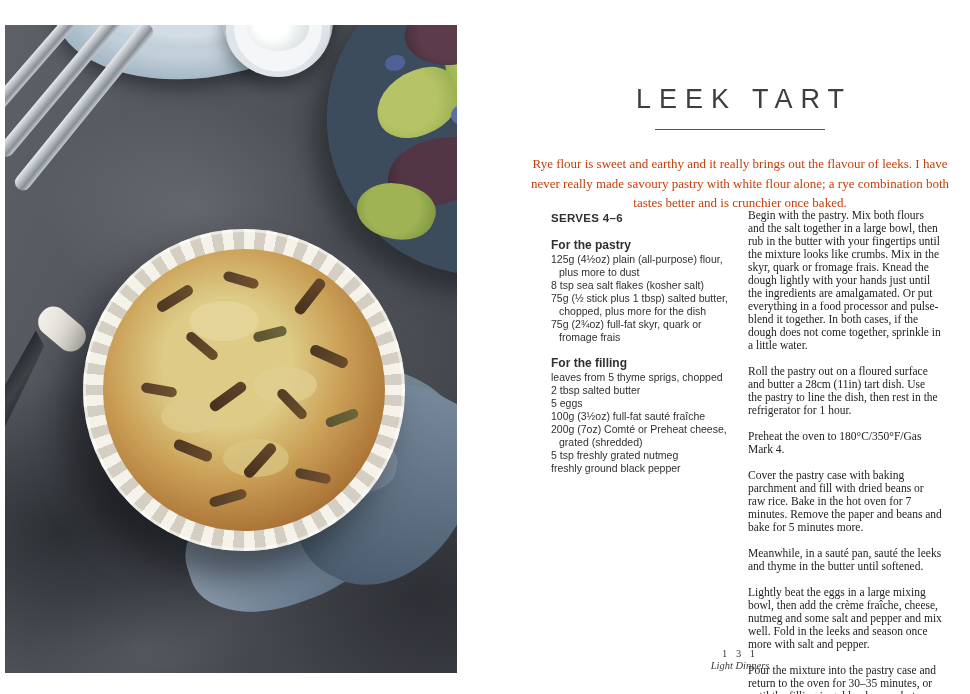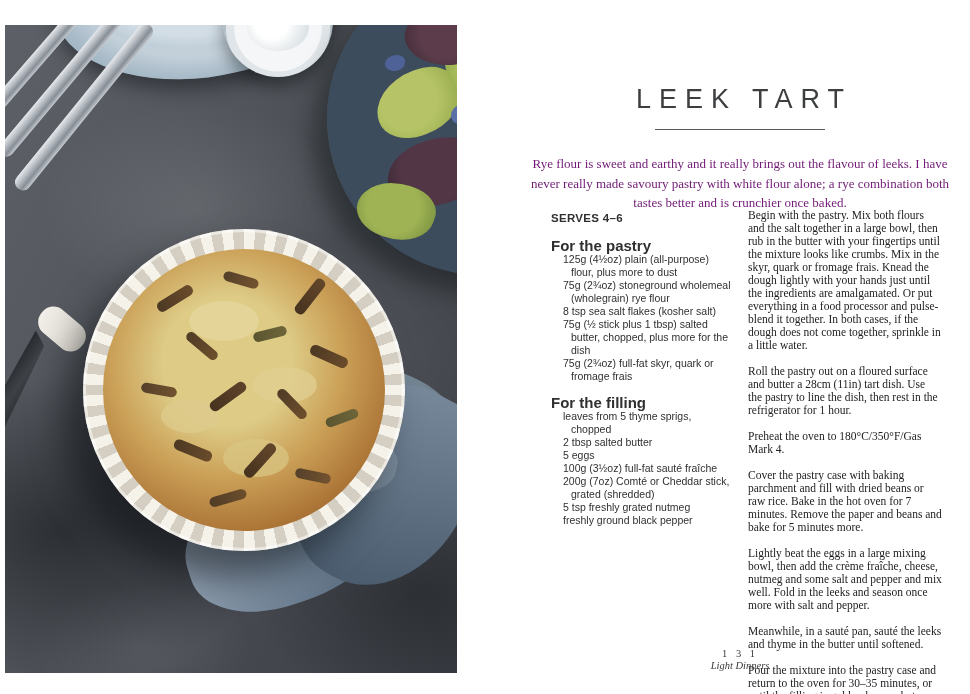--- a/index.html
+++ b/index.html
@@ -75,27 +75,27 @@
     clip-path:polygon(45% 0, 100% 7%, 90% 100%, 0 100%);
     background:linear-gradient(100deg,#17191c 0%,#3e4247 55%,#212429 100%);}
 
   
   .recipe{position:absolute;left:500px;top:0;width:480px;height:694px;}
   .title{position:absolute;left:0;top:84px;width:480px;text-align:center;margin:0;
     font-family:"Liberation Sans", sans-serif;font-weight:300;font-size:27px;
     letter-spacing:8px;padding-left:8px;box-sizing:border-box;color:#3c3e40;}
   .rule{position:absolute;left:155px;top:129px;width:170px;height:0;border-top:1px solid #55575a;}
   .intro{position:absolute;left:28px;top:154px;width:424px;text-align:center;margin:0;
-    font-size:13px;line-height:1.5;color:#701a75;}
+    font-size:13px;line-height:1.5;color:#c2410c;}
 
   .ingredients{position:absolute;left:51px;top:212px;width:182px;
     font-family:"Liberation Sans", sans-serif;font-size:10.5px;line-height:13px;color:#303030;}
   .serves{font-weight:bold;font-size:11.5px;letter-spacing:.3px;margin:0 0 14px 0;}
-  .subhead{font-weight:bold;font-size:15px;margin:0 0 1px 0;}
-  .ing-list{list-style:none;margin:0 0 13px 12px;padding:0;}
+  .subhead{font-weight:bold;font-size:12px;margin:0 0 1px 0;}
+  .ing-list{list-style:none;margin:0 0 13px 0;padding:0;}
   .ing-list li{padding-left:8px;text-indent:-8px;margin:0;}
 
   .method{position:absolute;left:248px;top:209px;width:194px;
     font-size:11.5px;line-height:13px;color:#222222;}
   .method p{margin:0 0 13px 0;}
 
   .footer{position:absolute;left:0;top:648px;width:480px;text-align:center;color:#3a3a3a;}
   .page-num{font-size:10.5px;letter-spacing:3px;margin:0;}
   .section{font-size:10.5px;font-style:italic;margin:1px 0 0 0;}
 </style>
@@ -174,45 +174,44 @@
     <h1 class="title">LEEK TART</h1>
     <div class="rule"></div>
     <p class="intro">Rye flour is sweet and earthy and it really brings out the flavour of leeks. I have never really made savoury pastry with white flour alone; a rye combination both tastes better and is crunchier once baked.</p>
 
     <div class="ingredients">
       <p class="serves">SERVES 4–6</p>
 
       <p class="subhead">For the pastry</p>
       <ul class="ing-list">
         <li>125g (4½oz) plain (all-purpose) flour, plus more to dust</li>
-        <li>75g (2¾oz) stoneground wholemeal (wholegrain) rye flour</li>
         <li>8 tsp sea salt flakes (kosher salt)</li>
         <li>75g (½ stick plus 1 tbsp) salted butter, chopped, plus more for the dish</li>
         <li>75g (2¾oz) full-fat skyr, quark or fromage frais</li>
       </ul>
 
       <p class="subhead">For the filling</p>
       <ul class="ing-list">
         <li>leaves from 5 thyme sprigs, chopped</li>
         <li>2 tbsp salted butter</li>
         <li>5 eggs</li>
         <li>100g (3½oz) full-fat sauté fraîche</li>
-        <li>200g (7oz) Comté or Cheddar stick, grated (shredded)</li>
+        <li>200g (7oz) Comté or Preheat cheese, grated (shredded)</li>
         <li>5 tsp freshly grated nutmeg</li>
         <li>freshly ground black pepper</li>
       </ul>
     </div>
 
     <div class="method">
       <p>Begin with the pastry. Mix both flours and the salt together in a large bowl, then rub in the butter with your fingertips until the mixture looks like crumbs. Mix in the skyr, quark or fromage frais. Knead the dough lightly with your hands just until the ingredients are amalgamated. Or put everything in a food processor and pulse-blend it together. In both cases, if the dough does not come together, sprinkle in a little water.</p>
       <p>Roll the pastry out on a floured surface and butter a 28cm (11in) tart dish. Use the pastry to line the dish, then rest in the refrigerator for 1 hour.</p>
       <p>Preheat the oven to 180°C/350°F/Gas Mark 4.</p>
       <p>Cover the pastry case with baking parchment and fill with dried beans or raw rice. Bake in the hot oven for 7 minutes. Remove the paper and beans and bake for 5 minutes more.</p>
+      <p>Meanwhile, in a sauté pan, sauté the leeks and thyme in the butter until softened.</p>
       <p>Lightly beat the eggs in a large mixing bowl, then add the crème fraîche, cheese, nutmeg and some salt and pepper and mix well. Fold in the leeks and season once more with salt and pepper.</p>
-      <p>Meanwhile, in a sauté pan, sauté the leeks and thyme in the butter until softened.</p>
       <p>Pour the mixture into the pastry case and return to the oven for 30–35 minutes, or until the filling is golden-brown, but retains a slight wobble. Allow to cool to room temperature before slicing.</p>
     </div>
 
     <div class="footer">
       <p class="page-num">1 3 1</p>
       <p class="section">Light Dinners</p>
     </div>
   </div>
 </div>
 

